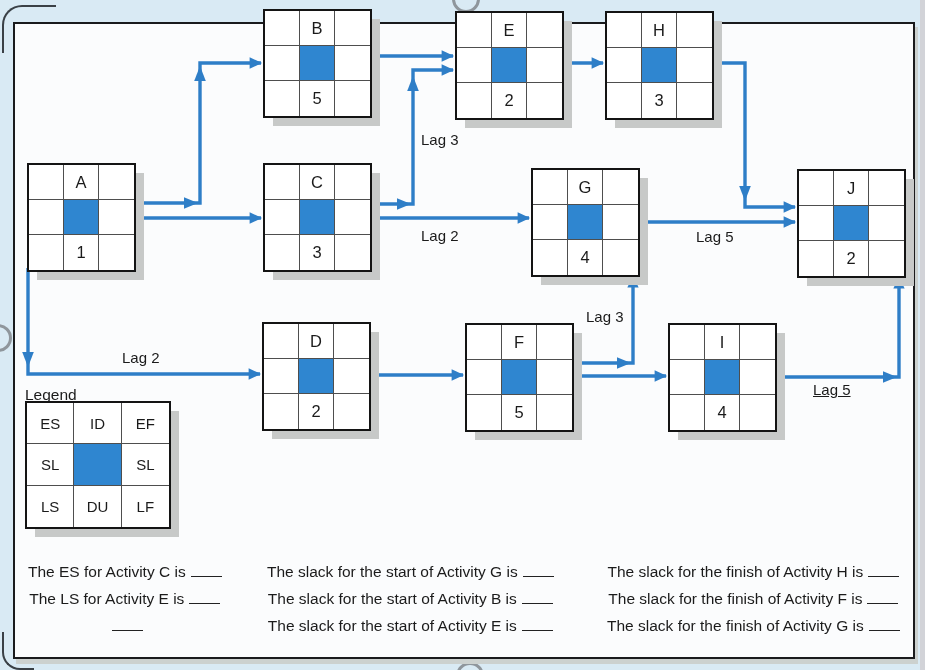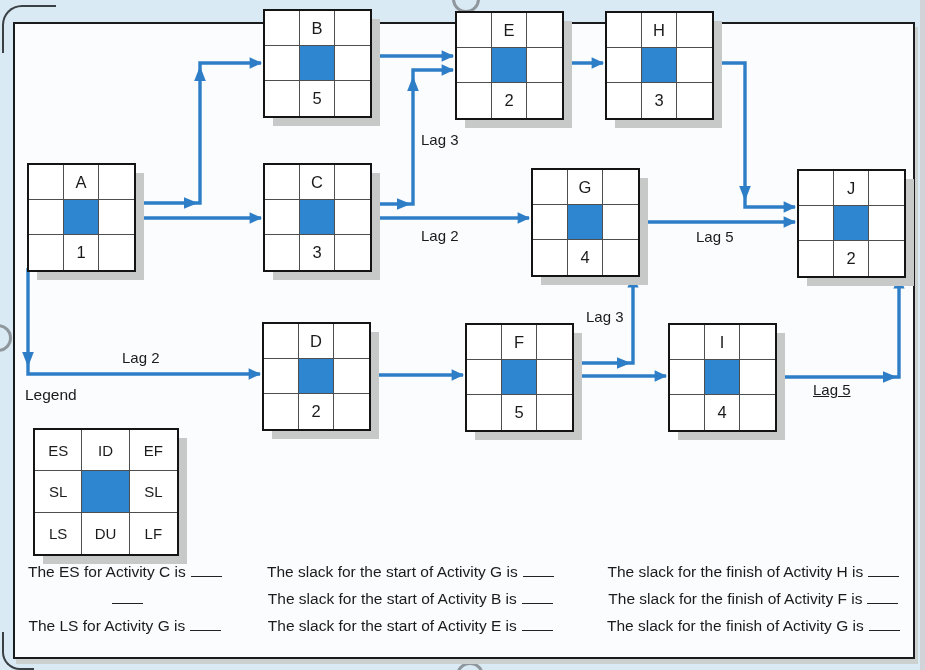--- a/index.html
+++ b/index.html
@@ -18,23 +18,23 @@
   #arrows polygon, #arrows marker path{fill:var(--arrow_blue,#2e7ec7);}
   .node{position:absolute;width:105px;height:105px;display:grid;
     grid-template-columns:repeat(3,1fr);grid-template-rows:repeat(3,1fr);
     background:#fff;border:2.6px solid #141414;box-shadow:9px 9px 0 -1px var(--shadow_gray,#c7c9c8);z-index:3;}
   .node .c{border-right:1.3px solid #4e4e4e;border-bottom:1.3px solid #4e4e4e;
     display:flex;align-items:center;justify-content:center;font-size:16.5px;}
   .node .c:nth-child(3n){border-right:none;}
   .node .c:nth-child(n+7){border-bottom:none;}
   .node .mid{background:var(--node_center_blue,#2f86d0);}
   .legend-title{position:absolute;left:25px;top:386px;width:142px;text-align:left;font-size:15.5px;z-index:3;}
-  .legend{position:absolute;left:25px;top:428px;width:142px;height:124px;display:grid;
+  .legend{position:absolute;left:25px;top:401px;width:142px;height:124px;display:grid;
     grid-template-columns:repeat(3,1fr);grid-template-rows:repeat(3,1fr);
-    background:#fff;border:2.8px solid #141414;box-shadow:9px 9px 0 -1px var(--shadow_gray,#c7c9c8);z-index:3;margin-left:8px;}
+    background:#fff;border:2.8px solid #141414;box-shadow:9px 9px 0 -1px var(--shadow_gray,#c7c9c8);z-index:3;}
   .legend .c{border-right:1.3px solid #4e4e4e;border-bottom:1.3px solid #4e4e4e;
     display:flex;align-items:center;justify-content:center;font-size:15px;}
   .legend .c:nth-child(3n){border-right:none;}
   .legend .c:nth-child(n+7){border-bottom:none;}
   .legend .mid{background:var(--node_center_blue,#2f86d0);}
   .lag{position:absolute;font-size:15px;z-index:3;white-space:nowrap;}
   .qcol{position:absolute;top:563px;z-index:3;}
   .qline{height:27px;font-size:15.5px;white-space:nowrap;text-align:center;}
   .blank{display:inline-block;width:31px;height:12px;margin-left:5px;border-bottom:1.7px solid #222;}
 </style>
@@ -216,22 +216,22 @@
     <div class="c">SL</div>
     <div class="c mid"></div>
     <div class="c">SL</div>
     <div class="c">LS</div>
     <div class="c">DU</div>
     <div class="c">LF</div>
   </div>
 
   <div class="qcol" style="left:28px;">
     <div class="qline"><span>The ES for Activity C is</span><span class="blank"></span></div>
+    <div class="qline"><span>The LS for Activity E is</span><span class="blank"></span></div>
     <div class="qline"><span class="blank"></span></div>
-    <div class="qline"><span>The LS for Activity G is</span><span class="blank"></span></div>
   </div>
   <div class="qcol" style="left:607px;">
     <div class="qline"><span>The slack for the finish of Activity H is</span><span class="blank"></span></div>
     <div class="qline"><span>The slack for the finish of Activity F is</span><span class="blank"></span></div>
     <div class="qline"><span>The slack for the finish of Activity G is</span><span class="blank"></span></div>
   </div>
   <div class="qcol" style="left:267px;">
     <div class="qline"><span>The slack for the start of Activity G is</span><span class="blank"></span></div>
     <div class="qline"><span>The slack for the start of Activity B is</span><span class="blank"></span></div>
     <div class="qline"><span>The slack for the start of Activity E is</span><span class="blank"></span></div>

